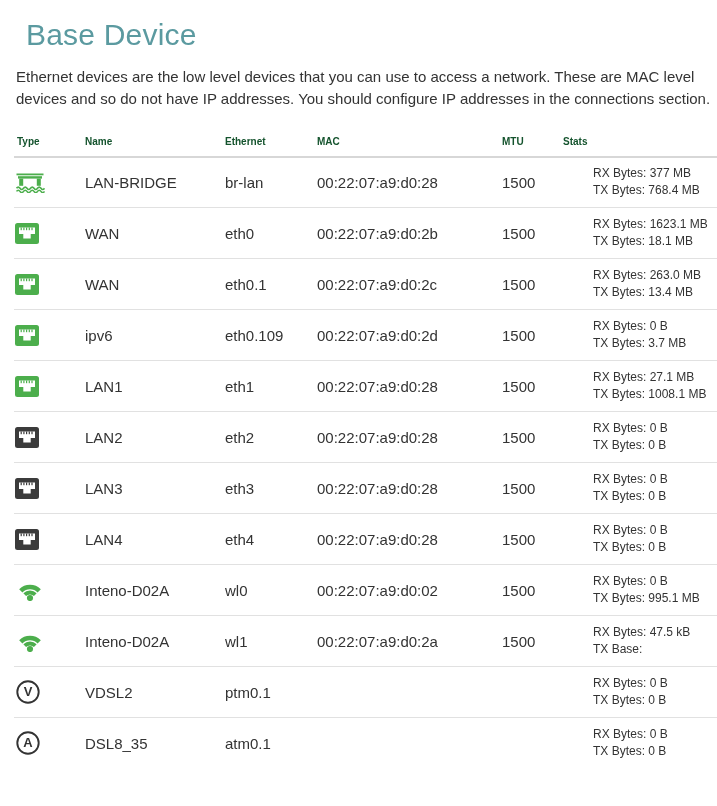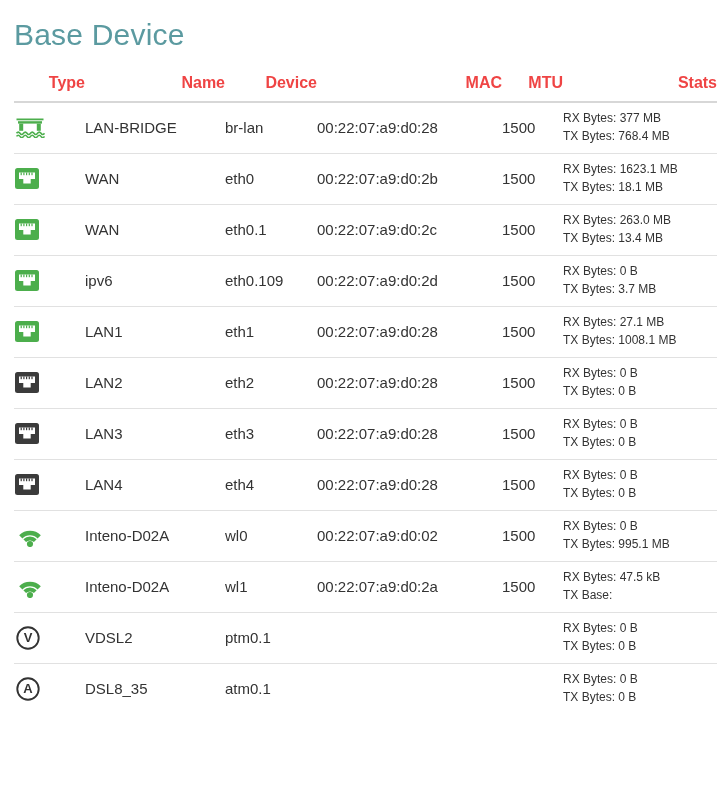--- a/index.html
+++ b/index.html
@@ -9,39 +9,39 @@
     overflow: hidden;
     font-family: "Liberation Sans", "DejaVu Sans", sans-serif;
     color: #333333;
   }
   .container { padding: 14px 0 0 14px; }
   .page-title {
     color: #5b9aa0;
     font-size: 30px;
     font-weight: 500;
     letter-spacing: 0.2px;
-    margin: 4px 0 14px 0;
+    margin: 4px 0 14px 12px;
   }
   .page-desc {
     font-size: 15px;
     line-height: 1.45;
     color: #333333;
     max-width: 695px;
     margin: 0 0 18px 2px;
   }
   table.device-table {
     width: 703px;
     border-collapse: collapse;
     table-layout: fixed;
   }
   .device-table th {
-    text-align: right;
-    font-size: 16px;
+    text-align: left;
+    font-size: 10px;
     font-weight: bold;
-    color: #ef4444;
+    color: #14532d;
     padding: 8px 0 9px 0;
     border-bottom: 2px solid #d7d7d7;
     vertical-align: bottom;
   }
   .device-table td {
     height: 51px;
     vertical-align: middle;
     font-size: 15px;
     color: #333333;
     border-top: 1px solid #e1e1e1;
@@ -50,43 +50,44 @@
   .device-table tr.row-first td { border-top: none; }
   .col-type    { width: 71px; }
   .col-name    { width: 140px; }
   .col-adapter { width: 92px; }
   .col-mac     { width: 185px; }
   .col-mtu     { width: 61px; }
   .col-stats   { width: 154px; }
   th.h-type { padding-left: 3px; }
   td.cell-type { padding-left: 1px; }
   td.cell-stats { font-size: 12px; line-height: 1.45; color: #333333; }
-  td.cell-stats .stat-line { white-space: nowrap; }
+  td.cell-stats .stat-line { white-space: nowrap; margin-left: 30px; }
   .icon-wrap { display: inline-block; vertical-align: middle; line-height: 0; }
 </style>
 </head>
 <body>
 
 <div class="container">
   <h1 class="page-title">Base Device</h1>
+  <p class="page-desc">Ethernet devices are the low level devices that you can use to access a network. These are MAC level devices and so do not have IP addresses. You should configure IP addresses in the connections section.</p>
 
   <table class="device-table">
     <colgroup>
       <col class="col-type">
         <col class="col-name">
         <col class="col-adapter">
       <col class="col-mac">
         <col class="col-mtu">
         <col class="col-stats">
     </colgroup>
     <thead>
       <tr>
         <th class="h-type">Type</th>
         <th>Name</th>
-        <th>Device</th>
+        <th>Ethernet</th>
         <th>MAC</th>
         <th>MTU</th>
         <th>Stats</th>
       </tr>
     </thead>
     <tbody>
         <tr class="row-first">
           <td class="cell-type"><span class="icon-wrap"><svg width="30" height="21" viewBox="0 0 30 21">
       <rect x="1.5" y="1.5" width="27" height="1.8" fill="#4cae4c"></rect>
       <rect x="3" y="4.2" width="24" height="2.4" fill="#4cae4c"></rect>

